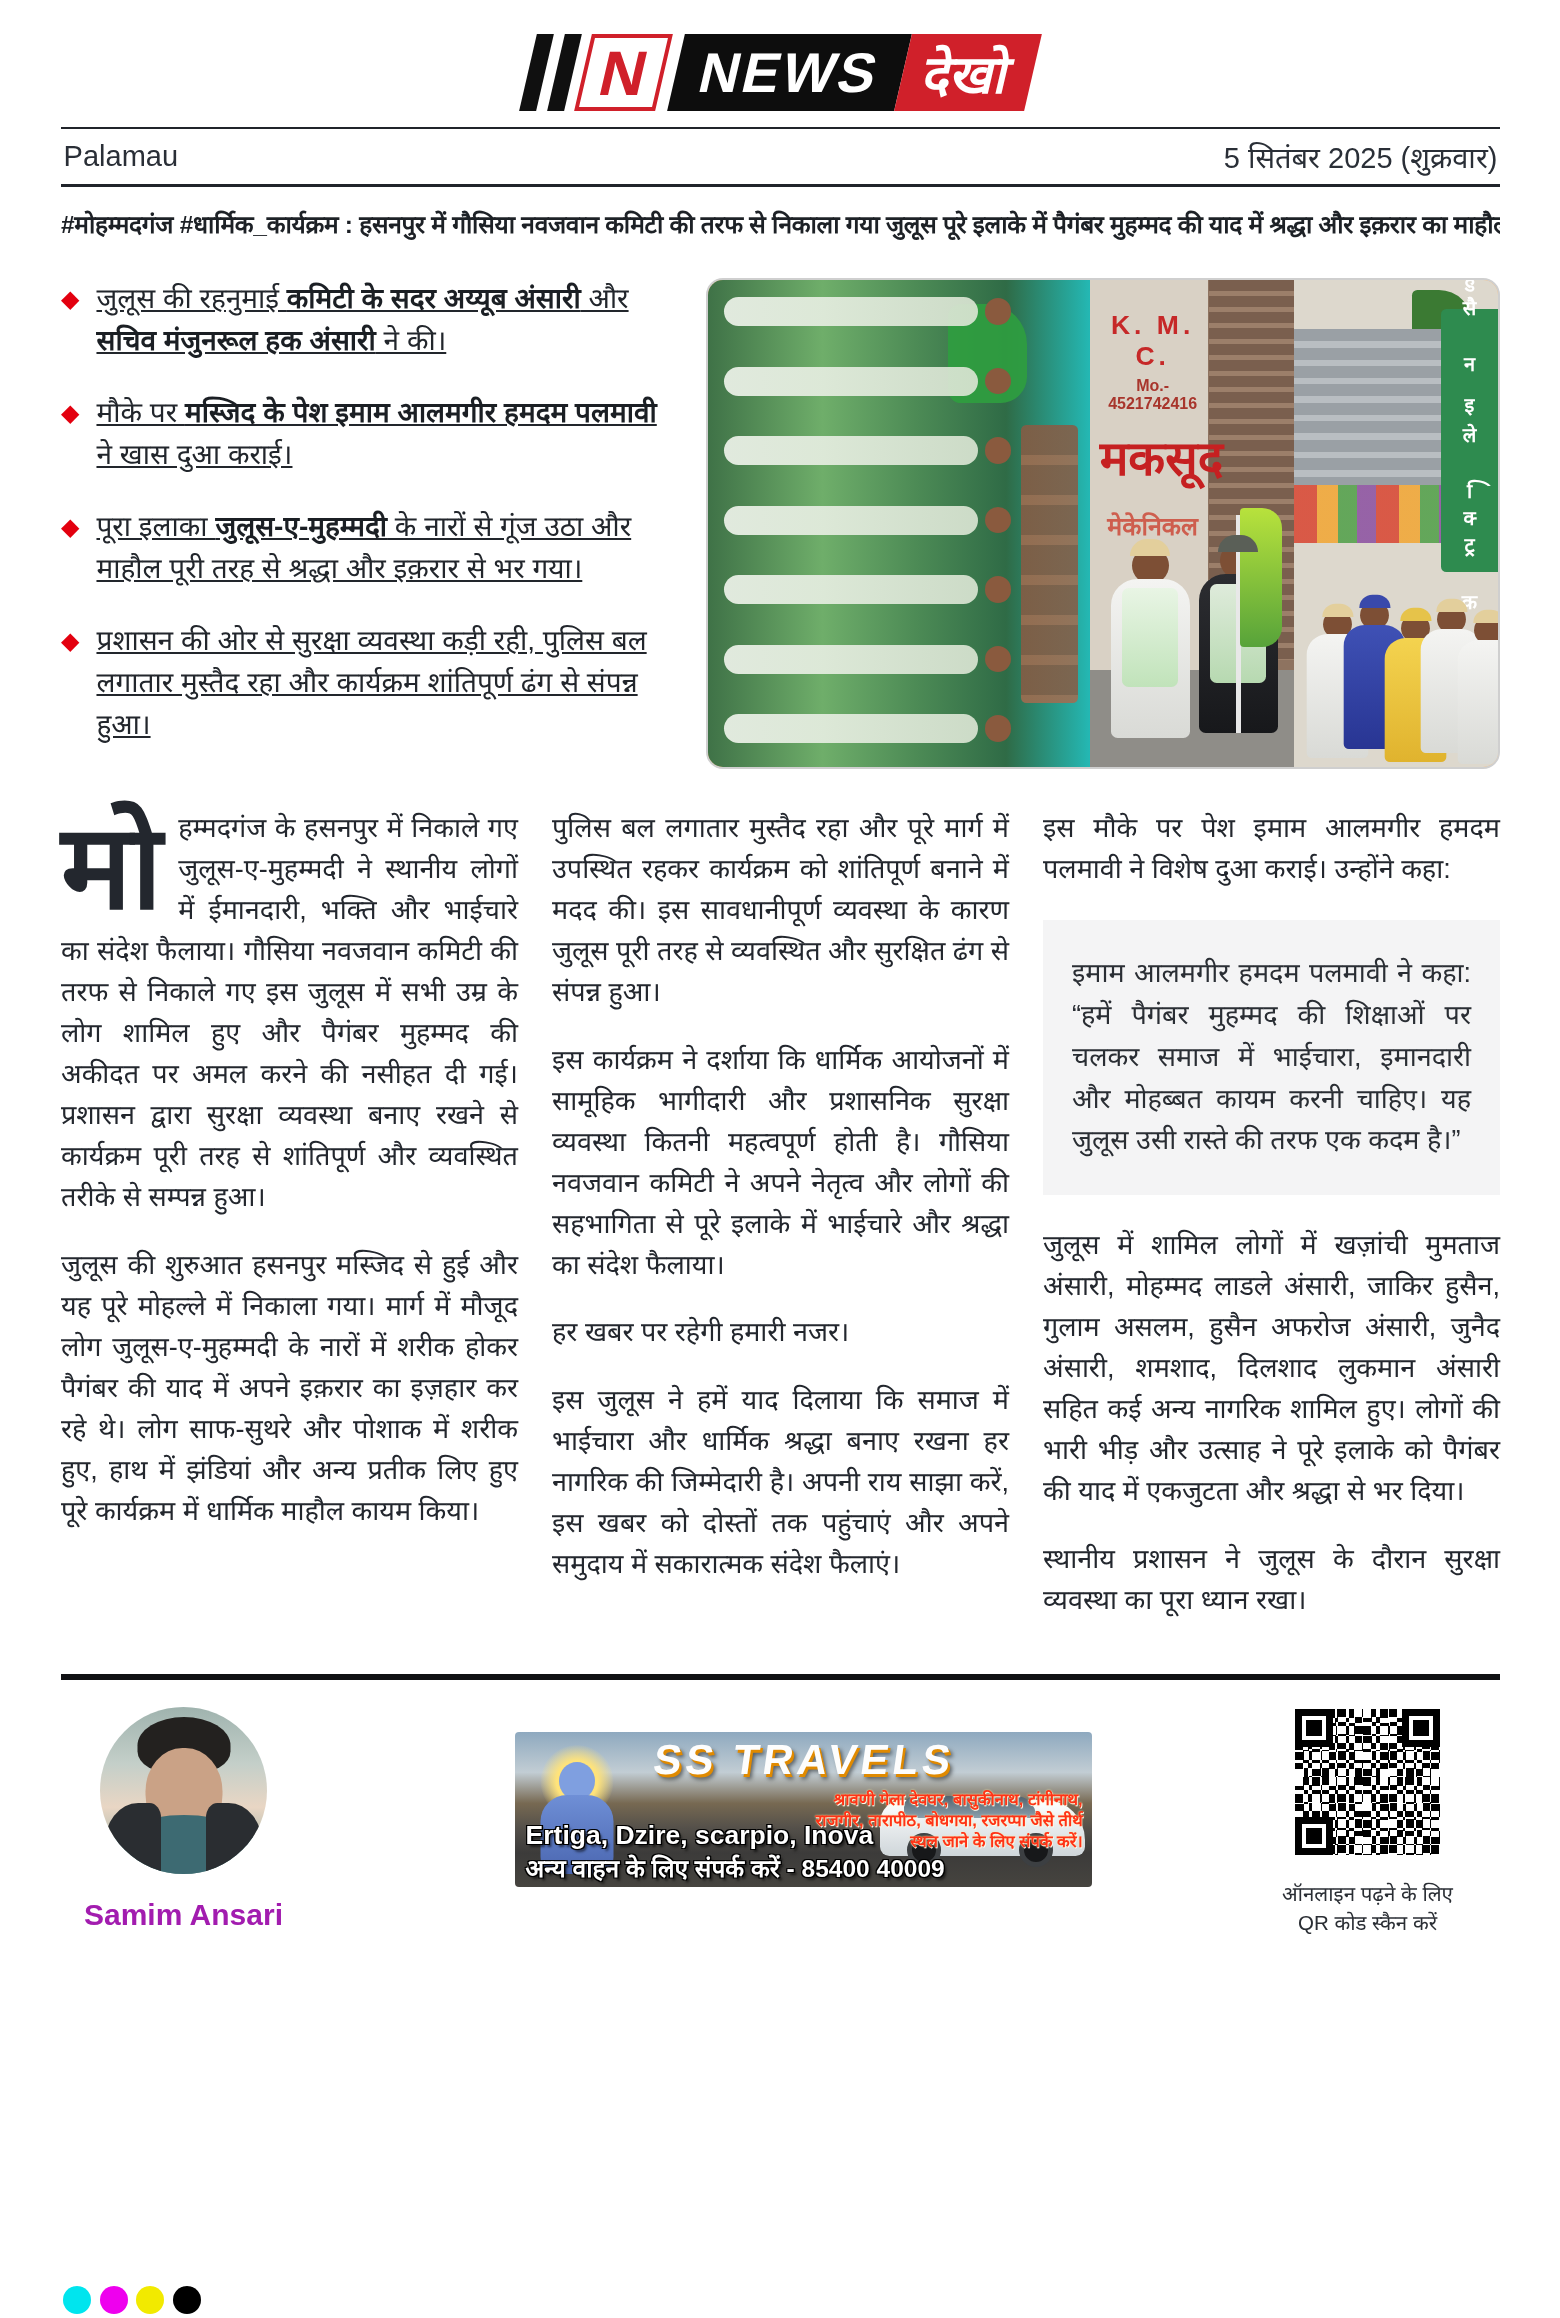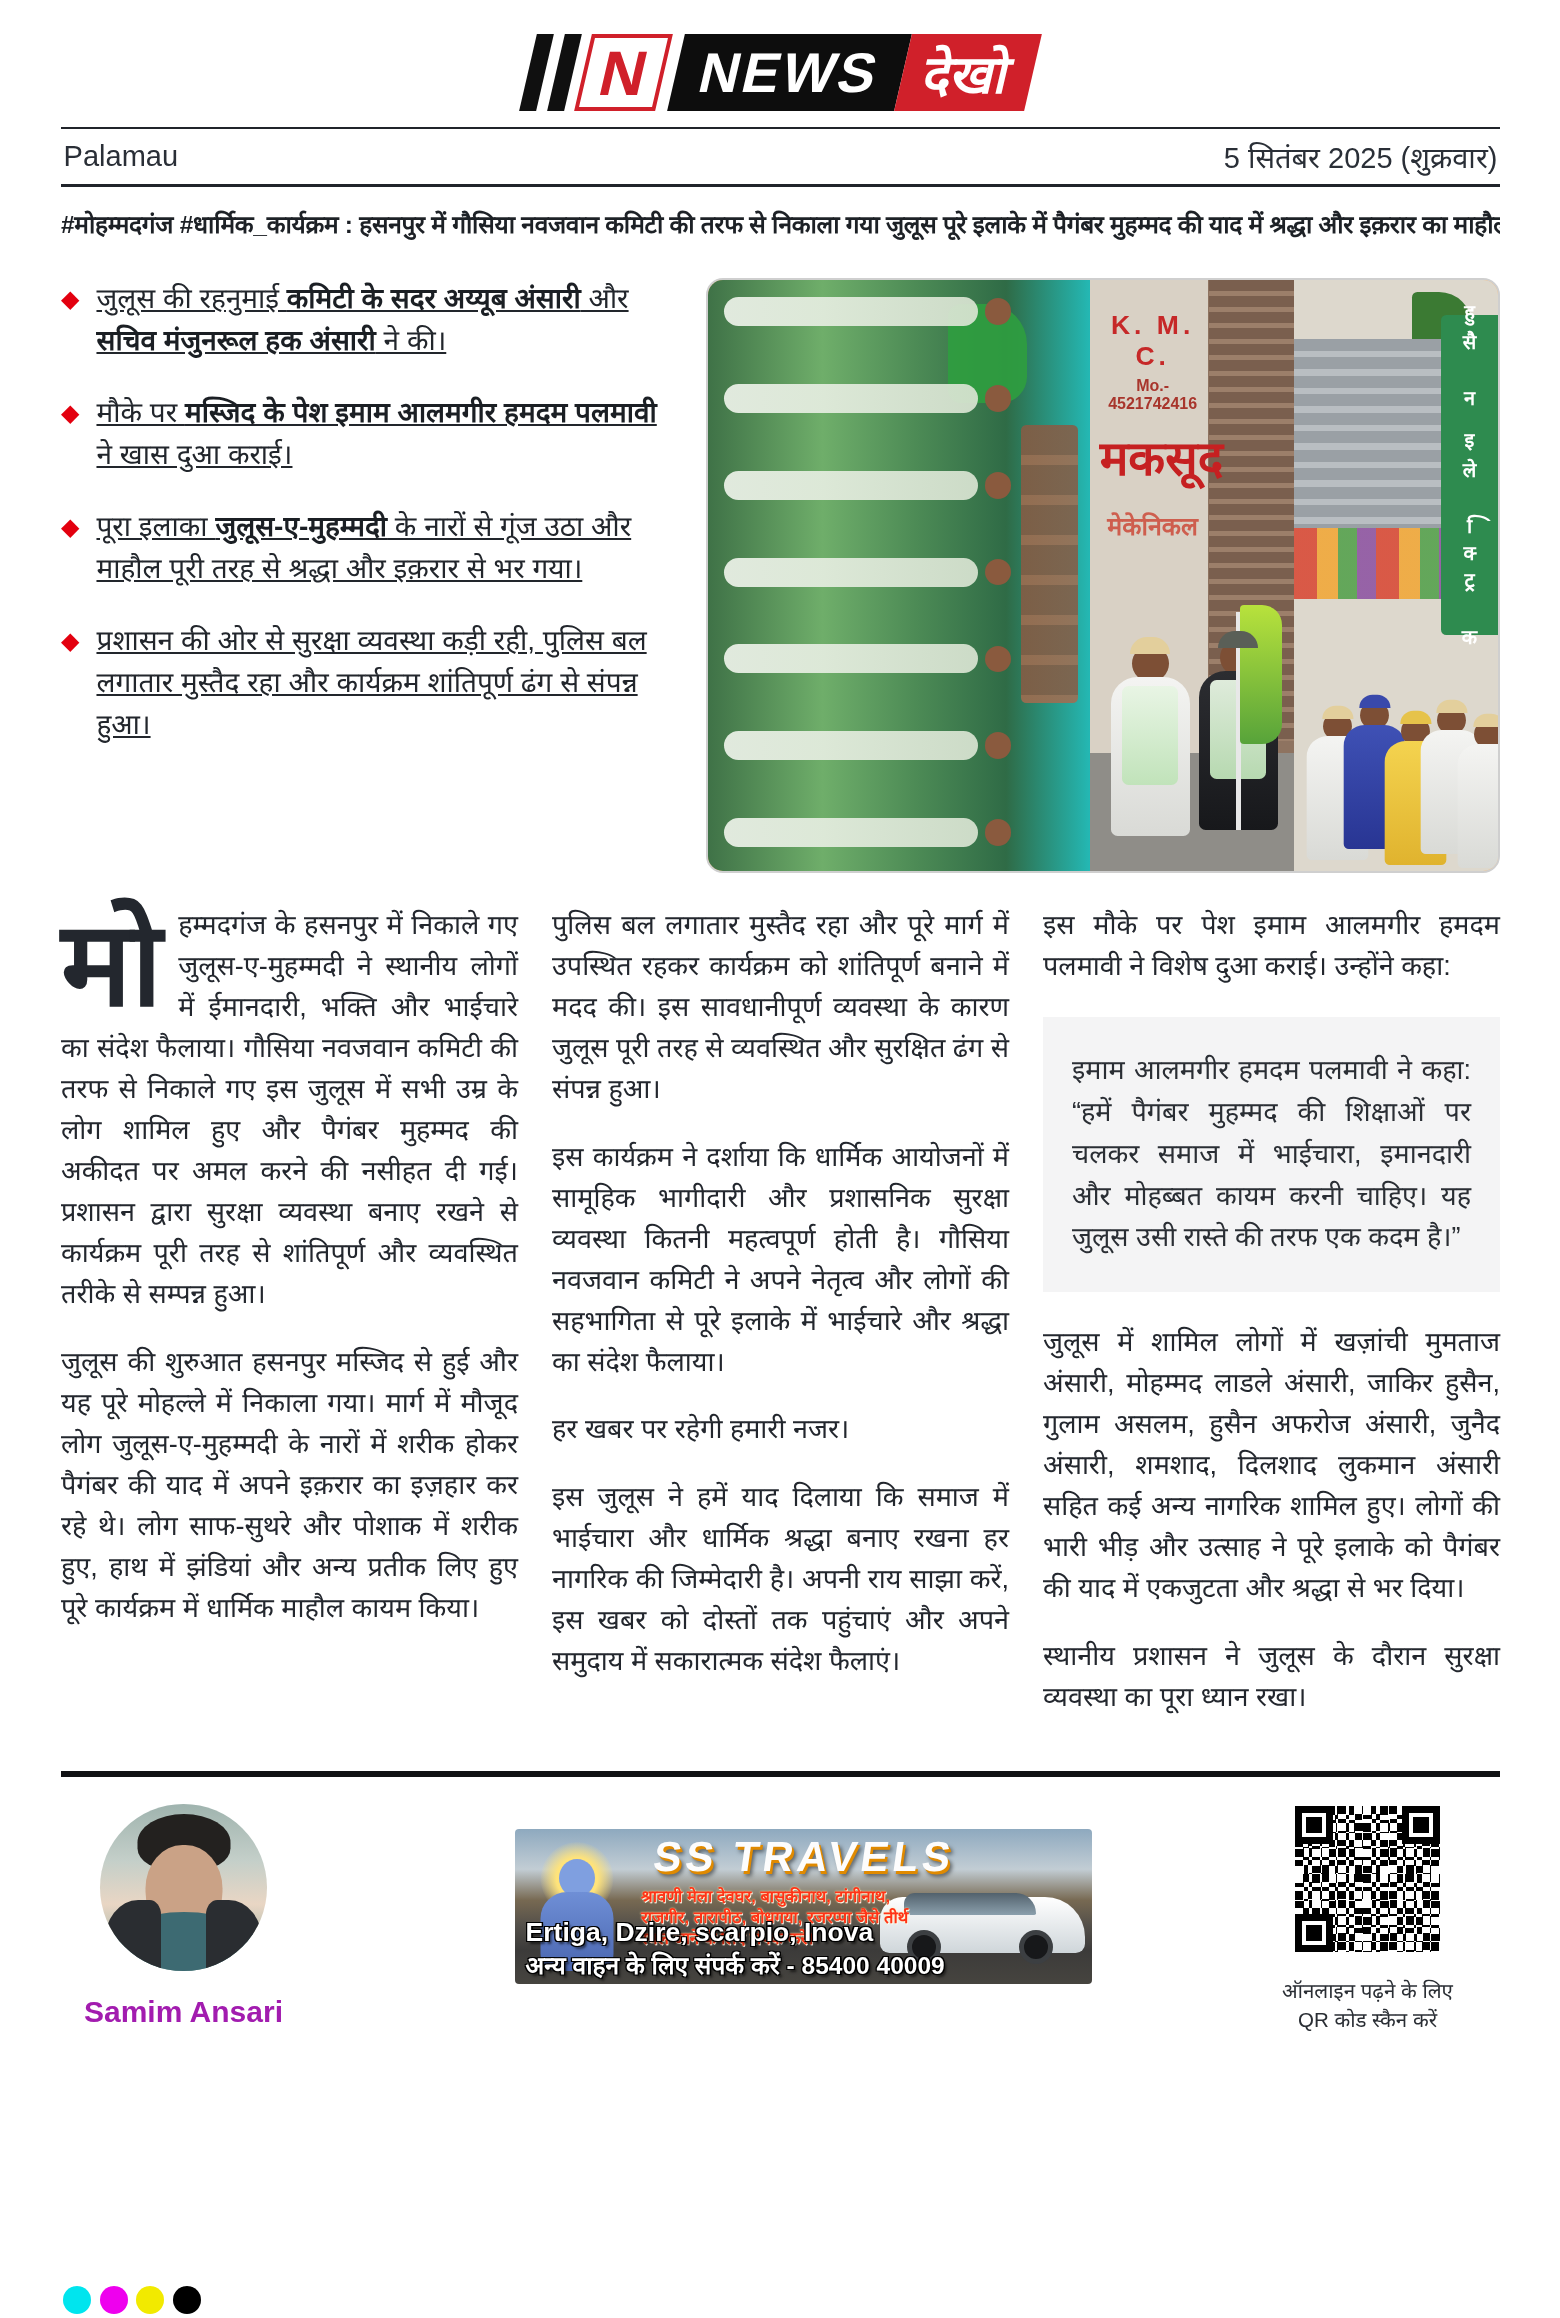--- a/index.html
+++ b/index.html
@@ -44,21 +44,21 @@
   }
   
   .leadrow{ display:flex; margin:38px 61px 0; }
   .highlights{ width:645px; flex:0 0 auto; padding-right:26.5px; }
   .hl-item{ display:flex; margin-bottom:30px; }
   .diamond{ color:#e3000f; font-size:24px; line-height:1.75; margin-right:17px; flex:0 0 auto; }
   .hl-text{ font-size:28px; line-height:1.5; color:#22262c;text-decoration:underline; }
   .hl-text b{ font-weight:700; color:#1b1f24; }
   
   .collage{
-    flex:1 1 auto; height:595px; border:2px solid #cfcfcf; border-radius:17px;
+    flex:1 1 auto; height:491px; border:2px solid #cfcfcf; border-radius:17px;
     overflow:hidden; display:flex; background:#fdba74; position:relative;
   }
   .panel{ position:relative; height:100%; overflow:hidden; }
   .panel-left{ width:48.4%; background:linear-gradient(90deg,#3f7247 0%,#6fae6a 30%,#4c8a55 55%,#2f6b46 78%,#24b8b4 100%); }
   .lying-people{ position:absolute; inset:13.2px 79px 20px 16px; display:flex; flex-direction:column; justify-content:space-between; }
   .lying{ display:flex; align-items:center; height:37px; }
   .lying .body{ flex:1; height:29px; border-radius:14.5px; background:linear-gradient(90deg,#eef3ea,#d9e4d2); opacity:.92; }
   .lying .head{ width:26.5px; height:26.5px; border-radius:50%; background:#8a5a3e; margin-left:6.6px; }
   .brickcol{ position:absolute; right:12px; top:145px; width:57px; height:278px;
     background:repeating-linear-gradient(180deg,#8a5a43 0 30px,#a56b4f 30px 40px); border-radius:5.3px; opacity:.85; }
@@ -132,21 +132,21 @@
   .ad{
     width:577px; height:155px; margin-left:209px; margin-top:36px; position:relative; overflow:hidden;
     border-radius:4px;
     background:linear-gradient(180deg,#8ea9bf 0%,#c2cdd4 26%,#776952 46%,#54504a 62%,#3c3b3a 78%,#46443f 100%);
   }
   .ad-title{
     position:absolute; top:4px; left:50%; transform:translateX(-50%) skewX(-8deg);
     font-size:42px; font-weight:900; color:#fdfdfd; letter-spacing:4px; white-space:nowrap;
     text-shadow:2.6px 2.6px 0 #e08a00, 4.6px 4.6px 4px rgba(0,0,0,.55);
   }
-  .ad-routes{ position:absolute; top:57px; left:126px; right:9.3px; text-align:left; }
+  .ad-routes{ position:absolute; top:57px; left:126px; right:9.3px; text-align:right; }
   .ad-routes div{
     font-size:16.5px; font-weight:700; color:#ff3317; line-height:1.28;
     text-shadow:0 0 2px #ffe9a8, 0.7px 0.7px 0 #fff;
   }
   .ad-vehicles{
     position:absolute; left:10.6px; bottom:36px; font-size:26.5px; font-weight:900; color:#fff;
     text-shadow:-1.3px -1.3px 0 #000,1.3px -1.3px 0 #000,-1.3px 1.3px 0 #000,1.3px 1.3px 0 #000, 2.6px 2.6px 2.6px rgba(0,0,0,.6);
   }
   .ad-contact{
     position:absolute; left:10.6px; bottom:2.6px; font-size:24.5px; font-weight:900; color:#fff;

